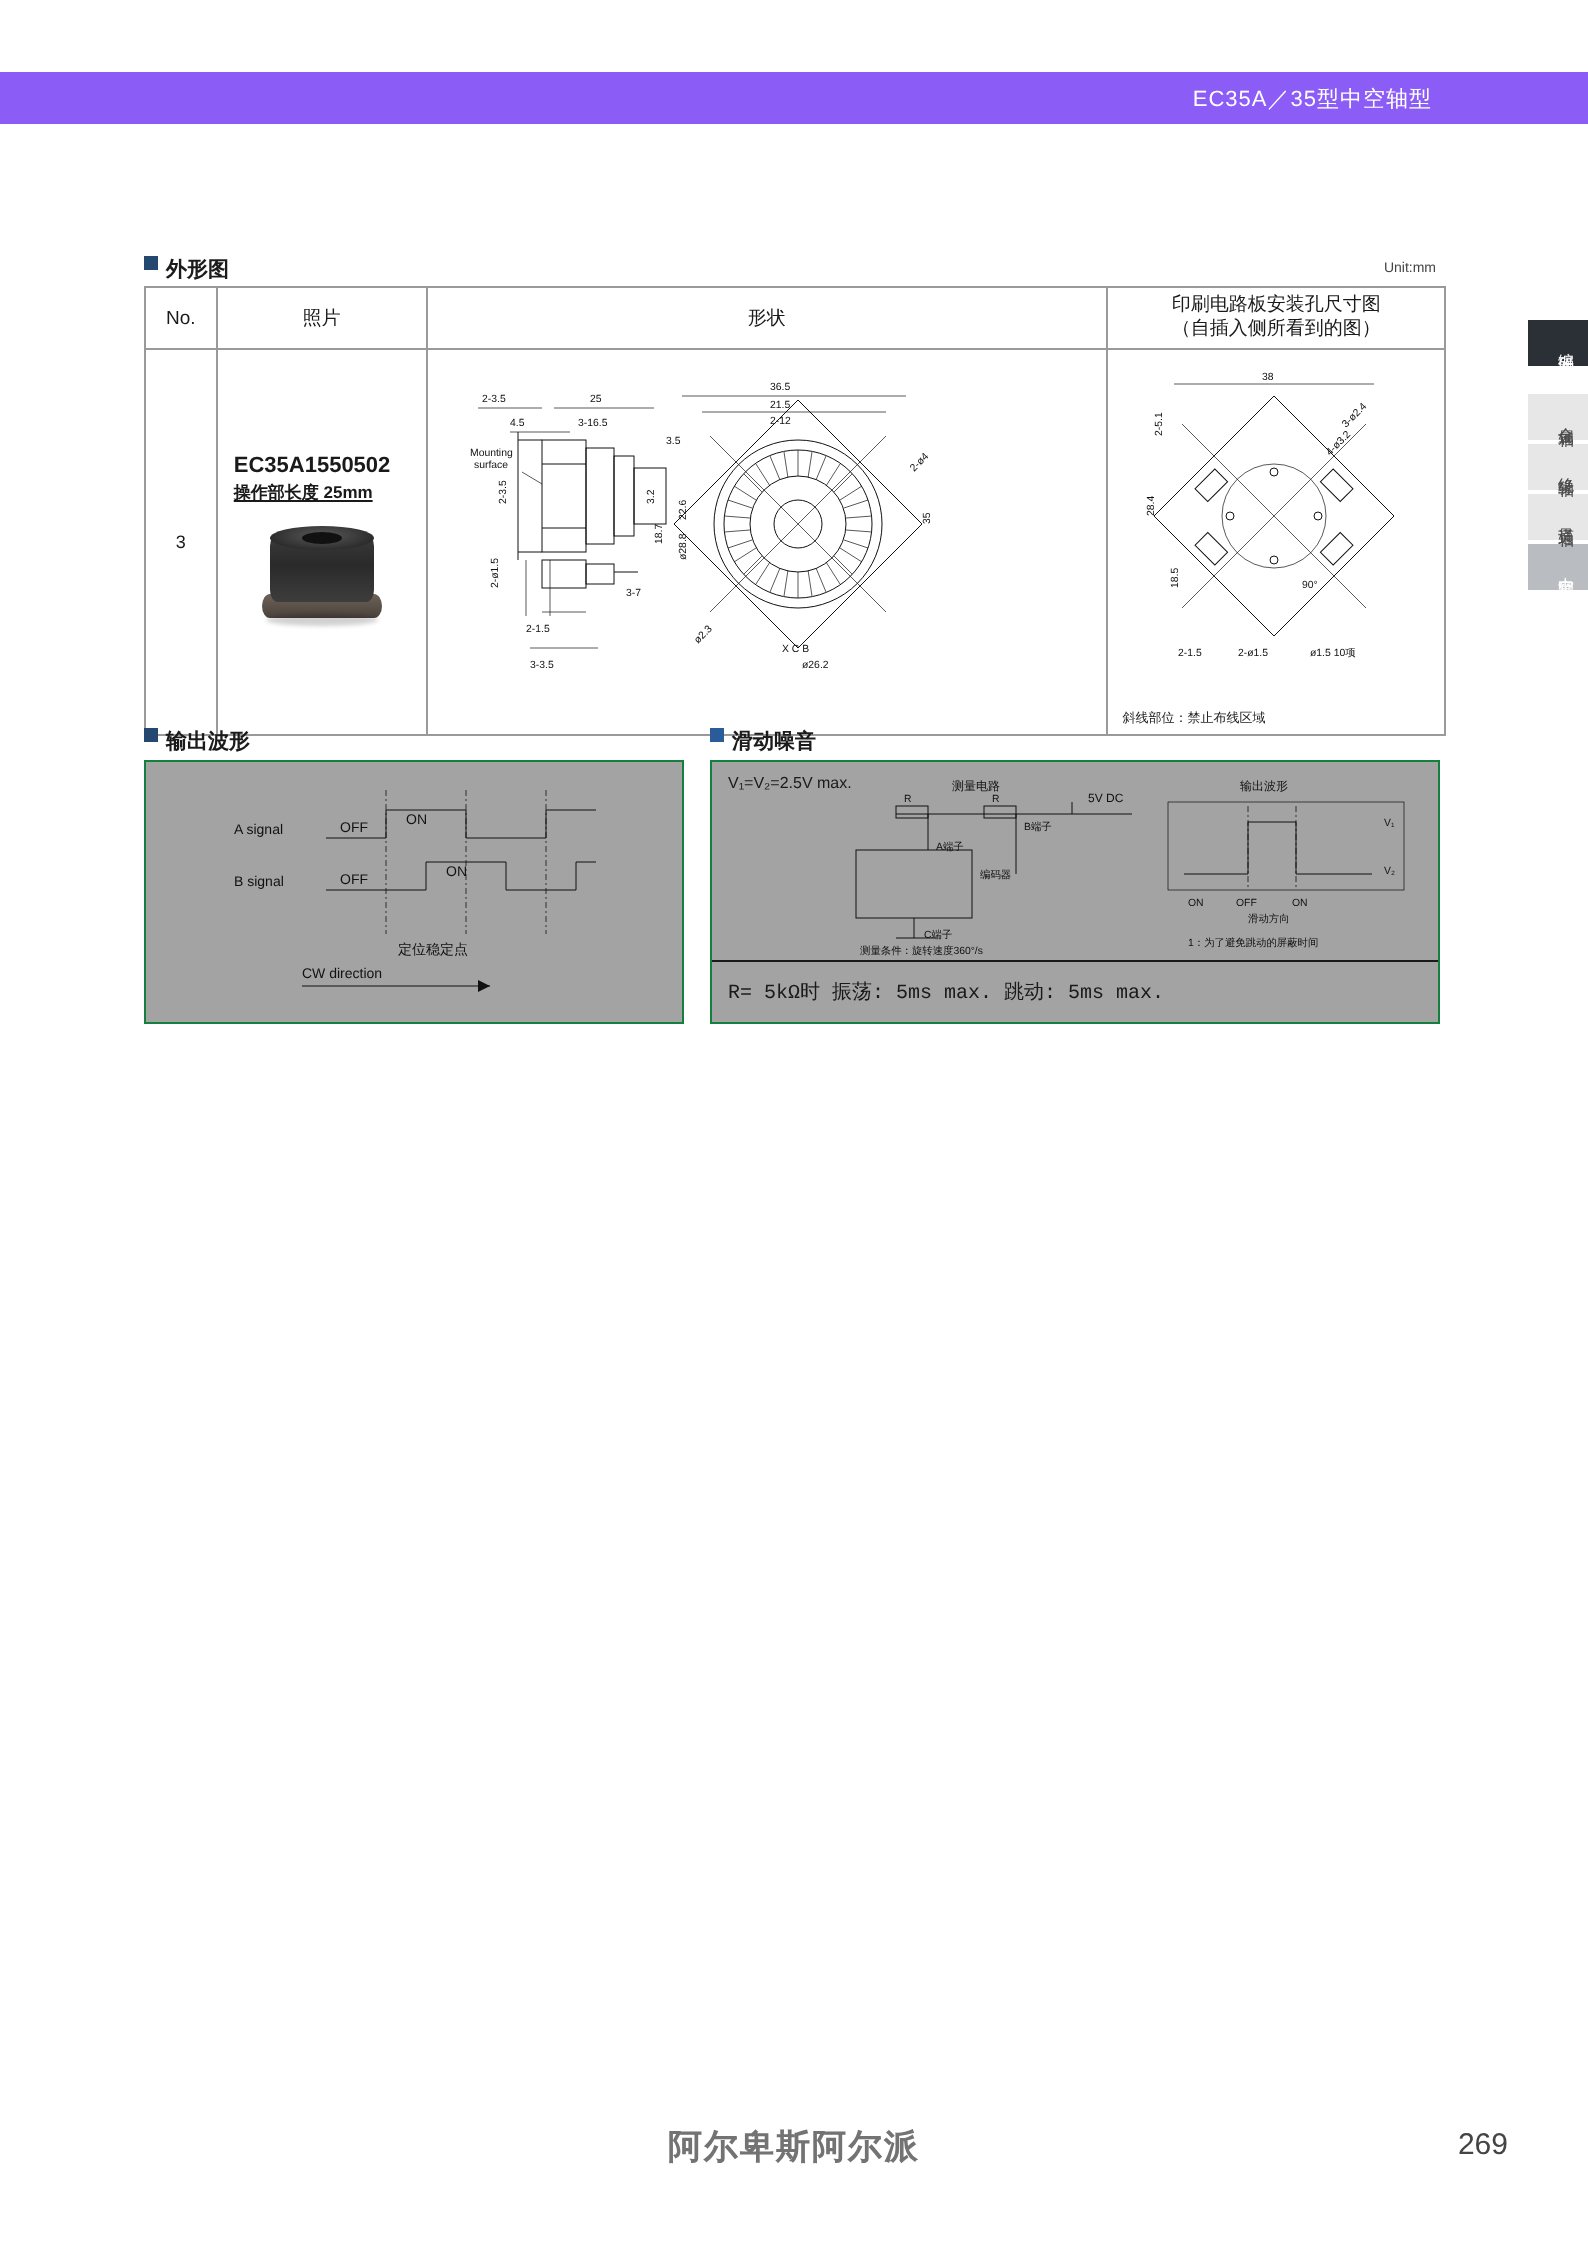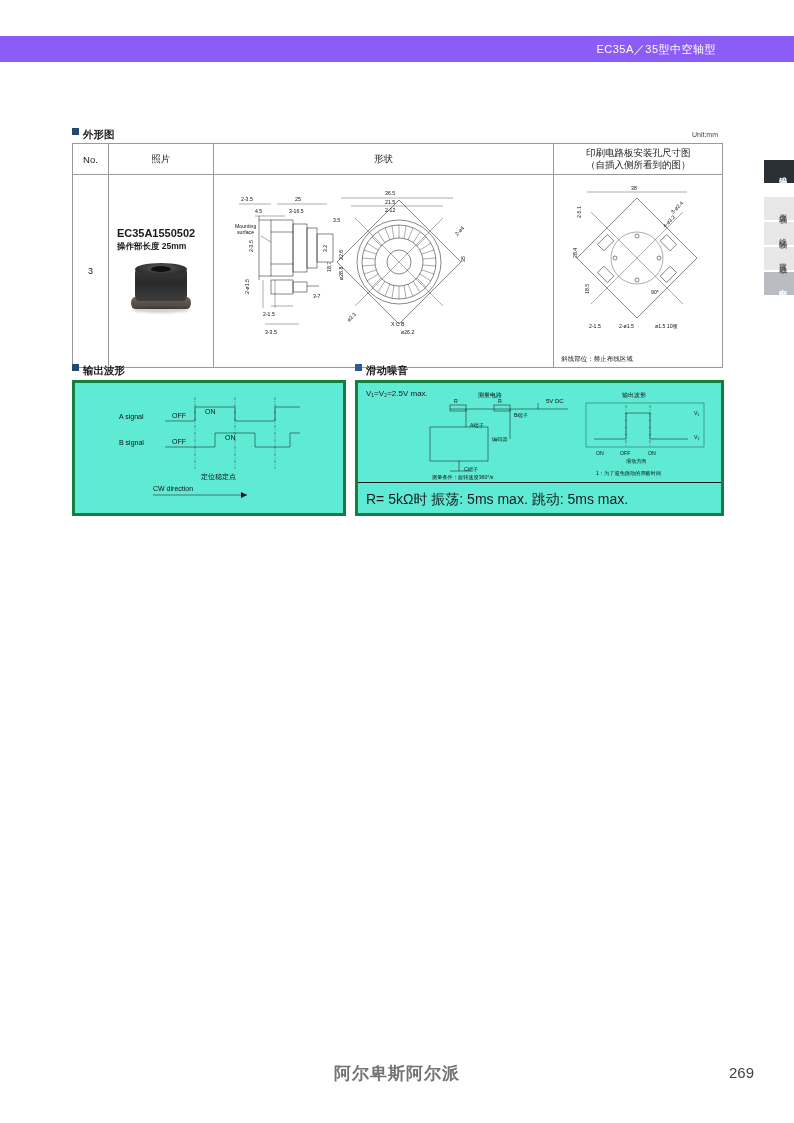--- a/index.html
+++ b/index.html
@@ -59,21 +59,21 @@
   .tbl thead th{height:28px;background:#ffffff;font-size:9.5px;}
   .col-no{width:36px;}
   .col-photo{width:104px;}
   .col-shape{width:338px;}
   .col-pcb{width:166px;}
   .hdr-2line{line-height:12px;}
 
   .body-row td{height:180px;}
   .photo-cell{padding:6px 4px;}
   .part-name{font-size:11px;font-weight:bold;text-align:left;margin:0 0 2px 4px;}
-  .part-sub{font-size:8.5px;font-weight:bold;text-align:left;margin:0 0 8px 4px;}
+  .part-sub{font-size:8.5px;font-weight:bold;text-align:left;margin:0 0 8px 4px;text-decoration:underline;}
 
   
   .encoder-photo{
     width:64px;height:54px;margin:6px auto 0 auto;position:relative;
   }
   .enc-body{
     position:absolute;left:6px;top:6px;width:52px;height:34px;
     background:linear-gradient(180deg,#3b3b3b 0%,#2a2a2a 45%,#3d3d3d 100%);
     border-radius:4px/6px;
   }
@@ -97,27 +97,27 @@
   }
 
   
   .draw{position:relative;width:100%;height:100%;}
   svg{display:block;}
 
   
   #wave-title{position:absolute;left:72px;top:364px;}
   #noise-title{position:absolute;left:355px;top:364px;font-family:Liberation Serif, serif;}
   .panel{
-    position:absolute;border:3px solid #15803d;background:#5eead4;
+    position:absolute;border:1px solid #15803d;background:#a3a3a3;
   }
   #wave-panel{left:72px;top:380px;width:268px;height:130px;}
   #noise-panel{left:355px;top:380px;width:363px;height:130px;}
   .noise-top{height:99px;border-bottom:1px solid #1a1a1a;position:relative;}
   .noise-bottom{height:29px;position:relative;}
-  .noise-bottom span{position:absolute;left:8px;top:8px;font-size:14px;}
+  .noise-bottom span{position:absolute;left:8px;top:8px;font-size:10px;font-family:Liberation Mono, monospace;}
   .vlab{position:absolute;left:8px;top:6px;font-size:8px;}
 
   .footer-logo{
     position:absolute;left:0;right:0;bottom:38px;text-align:center;
     font-size:17px;font-weight:bold;color:#737373;letter-spacing:1px;
   }
   .page-num{
     position:absolute;right:40px;bottom:42px;font-size:15px;color:#444;margin-left:28px;
   }
   .txt{font-size:5.2px;font-family:"Liberation Sans",sans-serif;fill:#111;}

